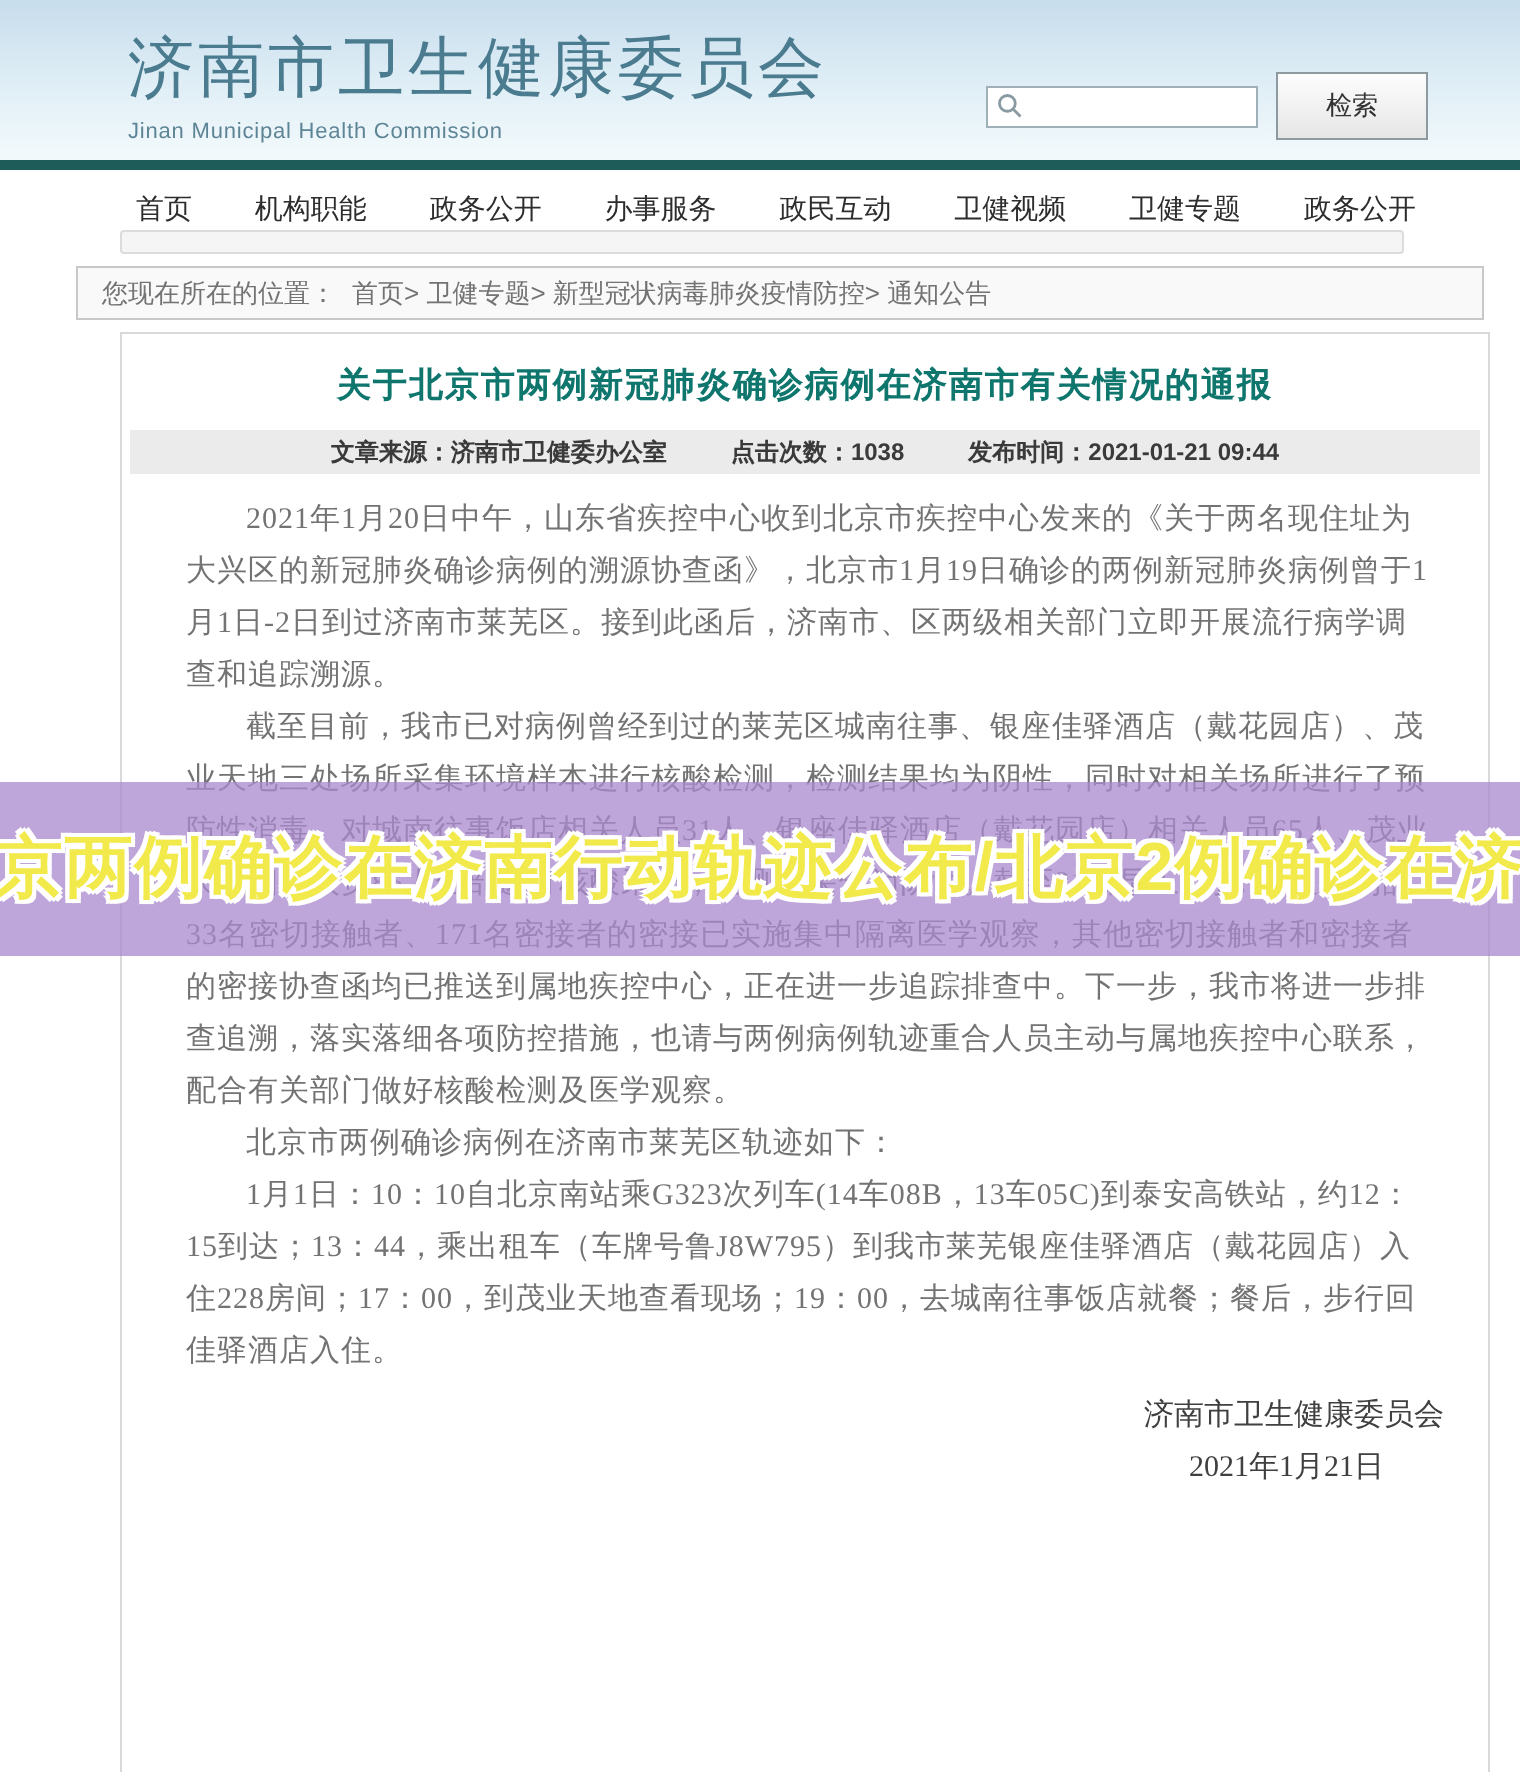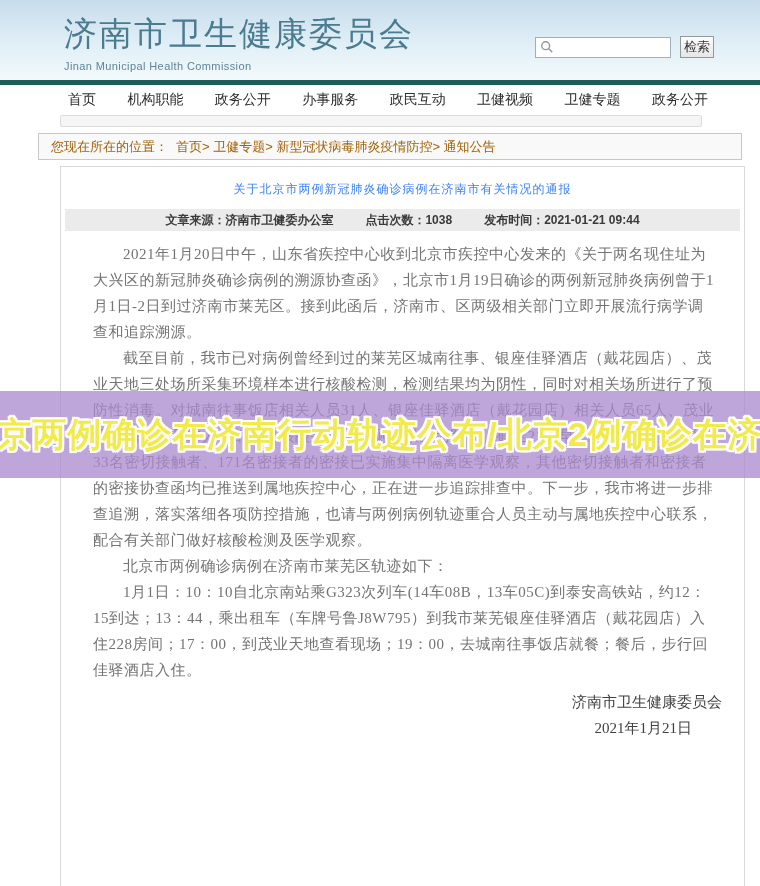--- a/index.html
+++ b/index.html
@@ -18,51 +18,51 @@
   .logo-cn { font-size:33px; color:#4a7b8f; letter-spacing:2px; }
   .logo-en { font-size:11px; color:#5d8596; margin-top:3px; letter-spacing:.4px; }
   .search-area { position:absolute; right:46px; top:36px; display:flex; align-items:center; gap:9px; }
   .search-box { position:relative; }
   .search-box input {
     width:136px; height:21px; border:1px solid #9fb0b8; background:#fff;
     padding:0 4px 0 22px; font-size:12px; outline:none;
   }
   .search-icon { position:absolute; left:5px; top:3px; width:14px; height:14px; }
   .search-btn {
-    height:22px; padding:0 3px; font-size:13px; color:#333;
+    height:34px; padding:0 24px; font-size:13px; color:#333;
     border:1px solid #8d9ba1; background:linear-gradient(#fdfdfd,#e6e6e6); cursor:pointer;
   }
 
   .teal-bar { height:5px; background:#1d5c58; }
 
   
   .nav {
-    height:29px; background:#fff; display:flex; align-items:center;
+    height:29px; background:#fff; display:flex; align-items:flex-end;
     justify-content:space-between; padding:0 52px 0 68px;
   }
   .nav-item { font-size:14px; color:#2d2d2d; cursor:pointer; white-space:nowrap; }
 
   .sub-bar { margin:1px 58px 0 60px; height:12px; background:#f5f5f5; border:1px solid #dcdcdc; border-radius:2px; }
 
   
   .breadcrumb {
     margin:6px 0 0 38px; width:704px; height:27px;
     border:1px solid #c8c8c8; background:#f9f9f9;
     display:flex; align-items:center; padding-left:12px; gap:8px;
-    font-size:13px; color:#a16207;
+    font-size:13px; color:#737373;
   }
 
   
   .article {
     position:absolute; left:60px; top:166px; width:685px; bottom:0;
     border:1px solid #d9d9d9; border-bottom:none; background:#fff;
   }
   .article-title {
     margin-top:14px; text-align:center;
-    color:#3b82f6; font-size:12px; font-weight:normal; letter-spacing:1px;
+    color:#0f766e; font-size:17px; font-weight:bold; letter-spacing:1px;
   }
   .meta-bar {
     margin:11px 4px 0; height:22px; background:#ebebeb;
     display:flex; justify-content:center; align-items:center; gap:32px;
     font-size:12px; font-weight:bold; color:#3a3a3a;
   }
   .body-text {
     padding:10px 28px 0 32px;
     font-family:"Liberation Serif", serif;
     font-size:15px; line-height:26px; color:#737373; letter-spacing:.5px;

